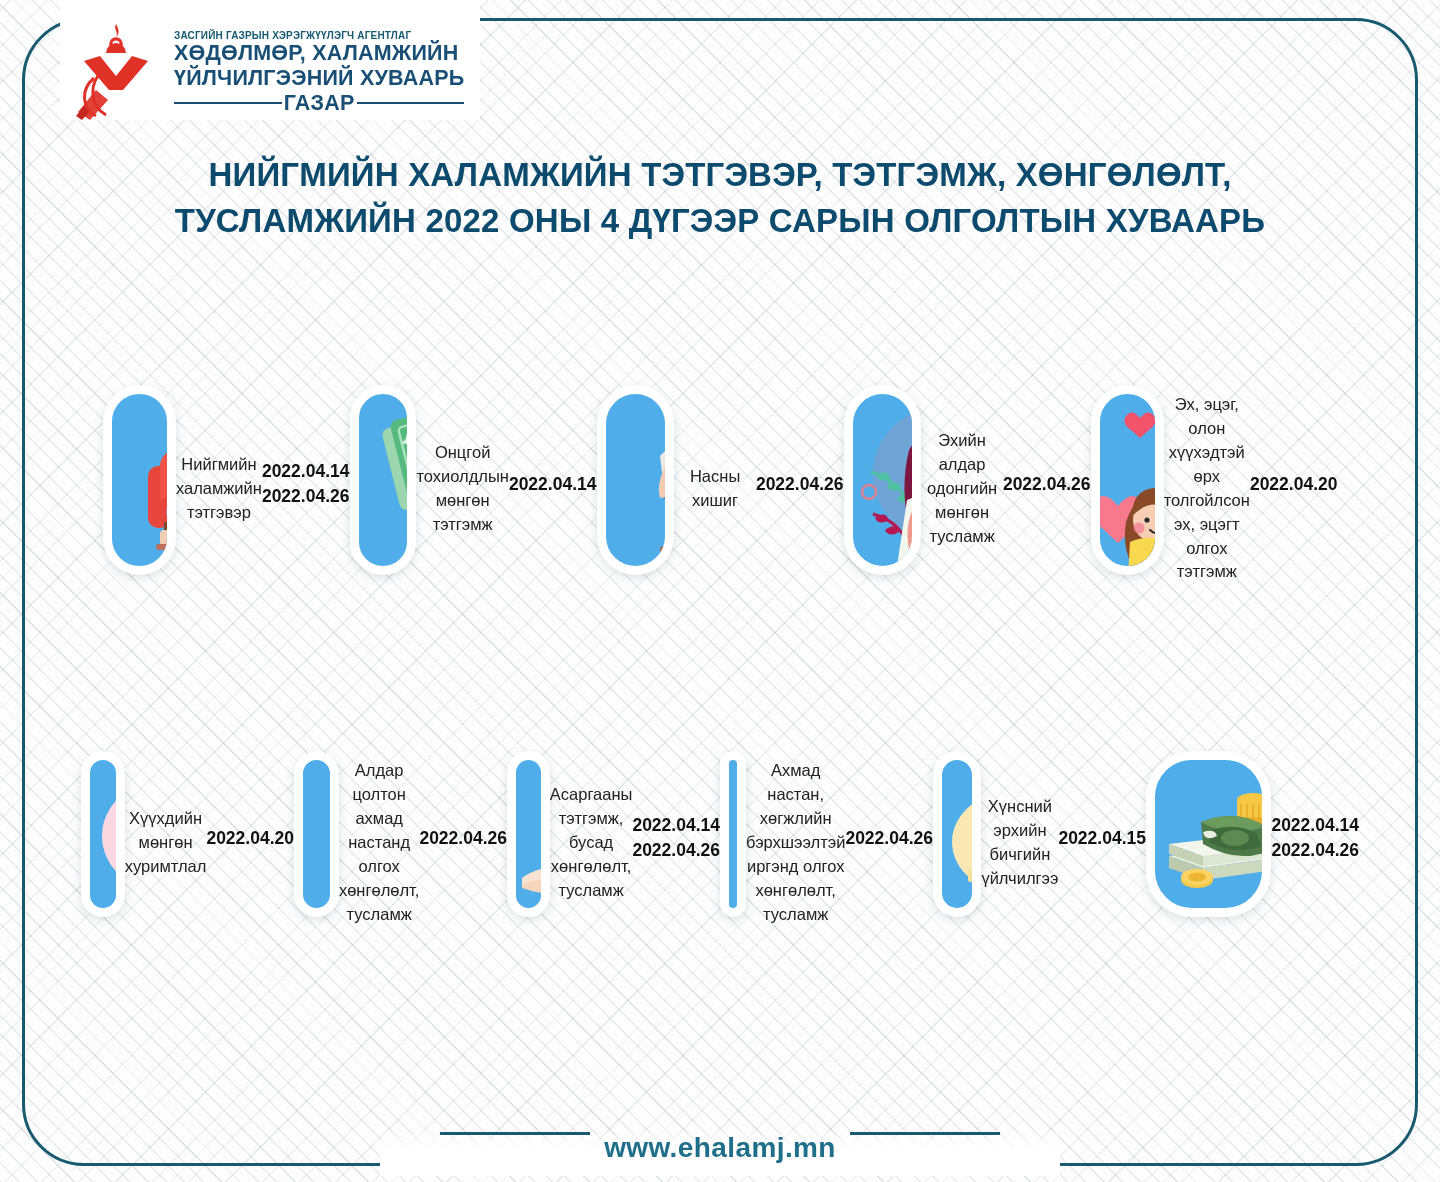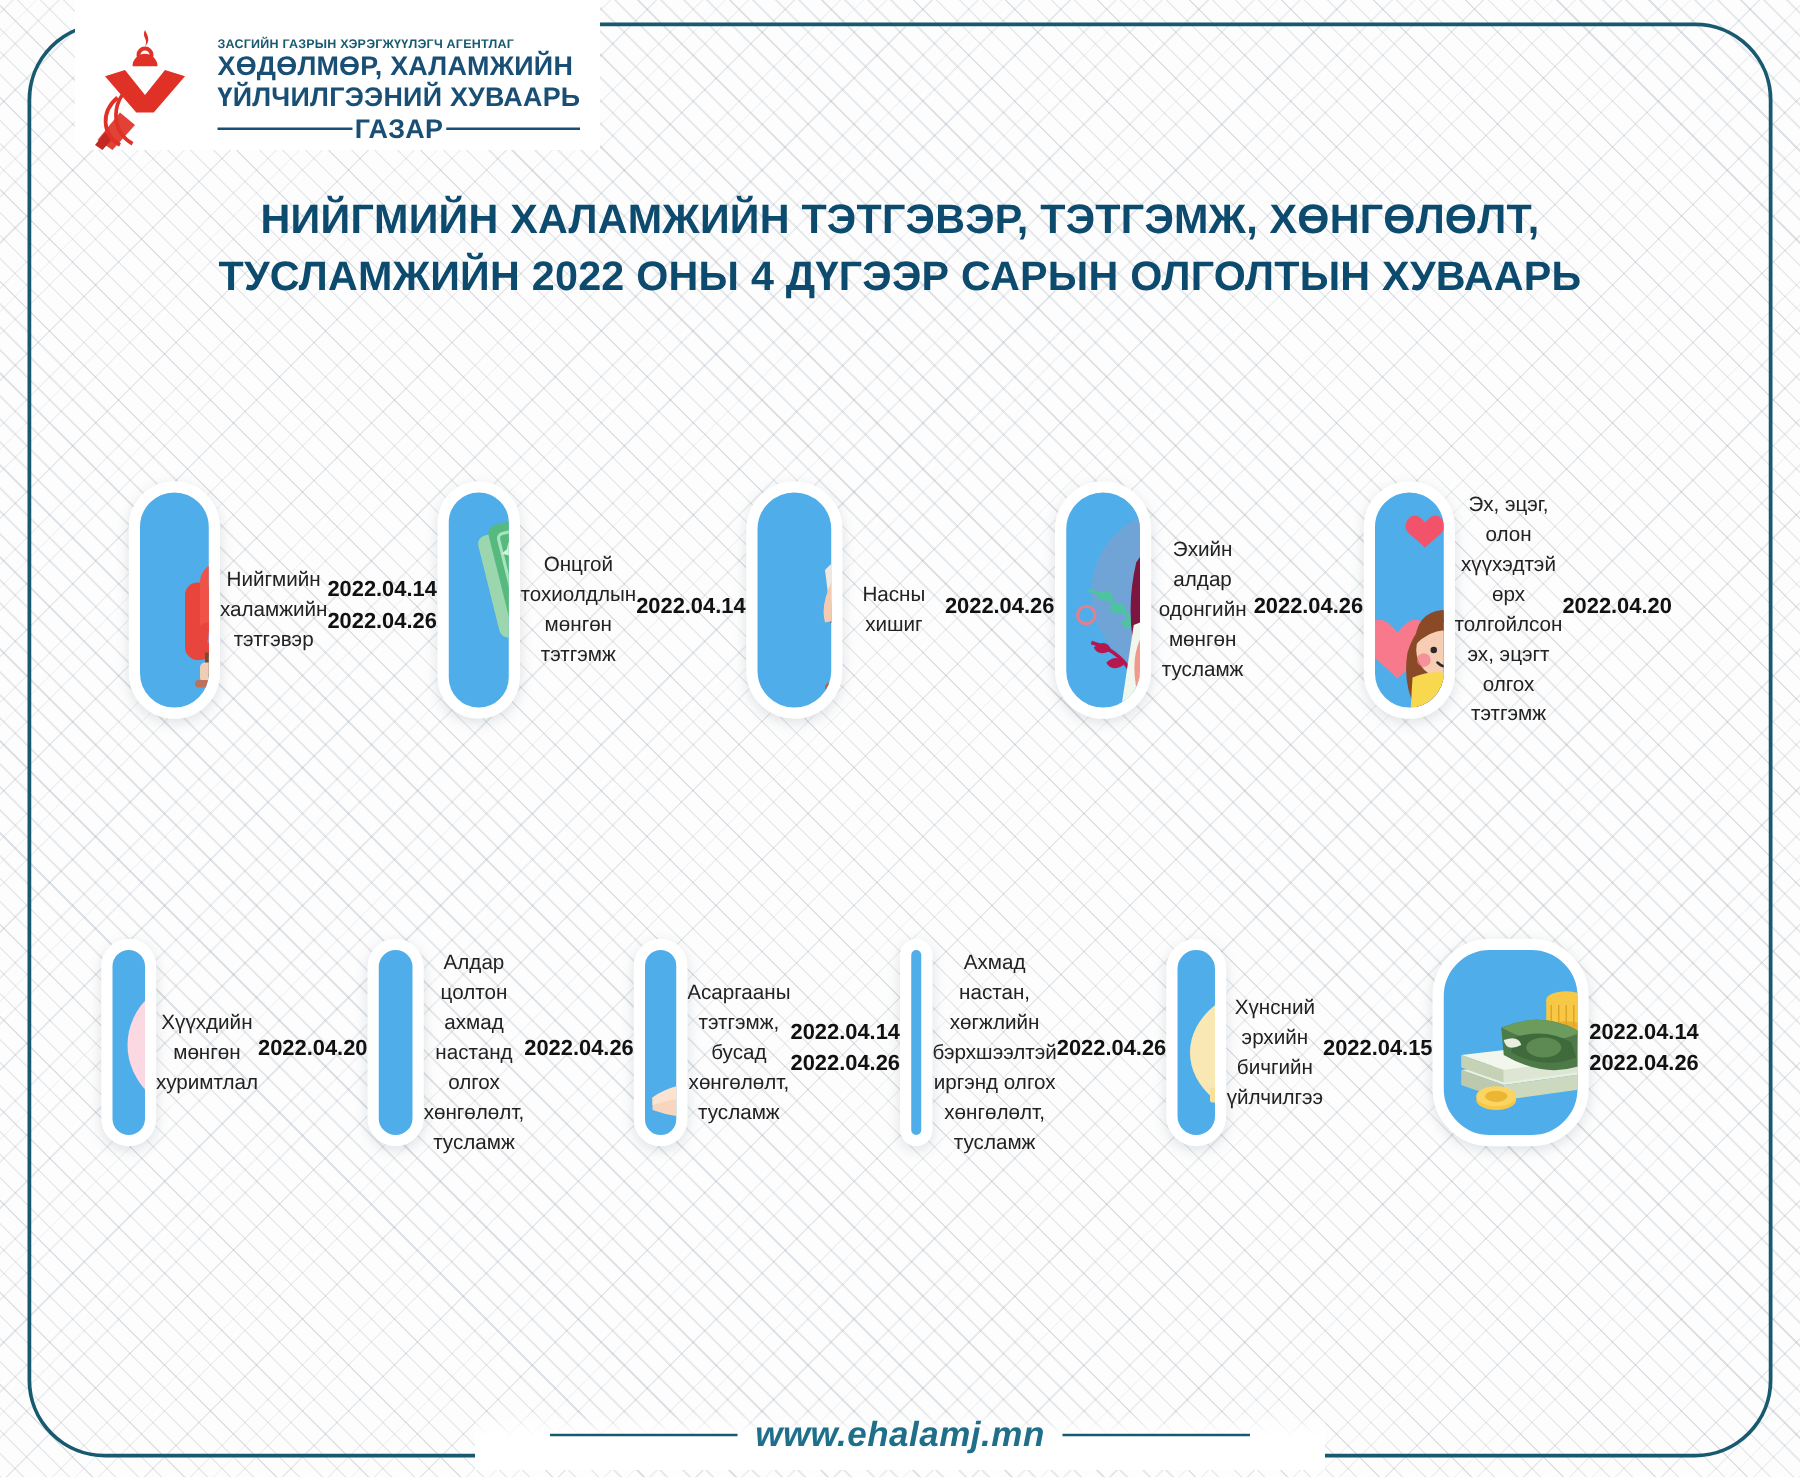--- a/index.html
+++ b/index.html
@@ -166,25 +166,24 @@
     line-height: 1.42;
     white-space: pre-line;
   }
 
   
   .footer {
     position: absolute;
     left: 60px; bottom: 18px;
     width: 1320px;
     display: flex;
-    align-items: center;
+    align-items: flex-start;
     justify-content: center;
     gap: 14px;
     z-index: 4;
-    font-style: italic;
   }
   .footer .rule {
     width: 150px; height: 2.5px;
     background: #17596f;
   }
   .footer .url {
     font-size: 28px;
     font-weight: bold;
     color: #1f6f8b;
     letter-spacing: 0.4px;

